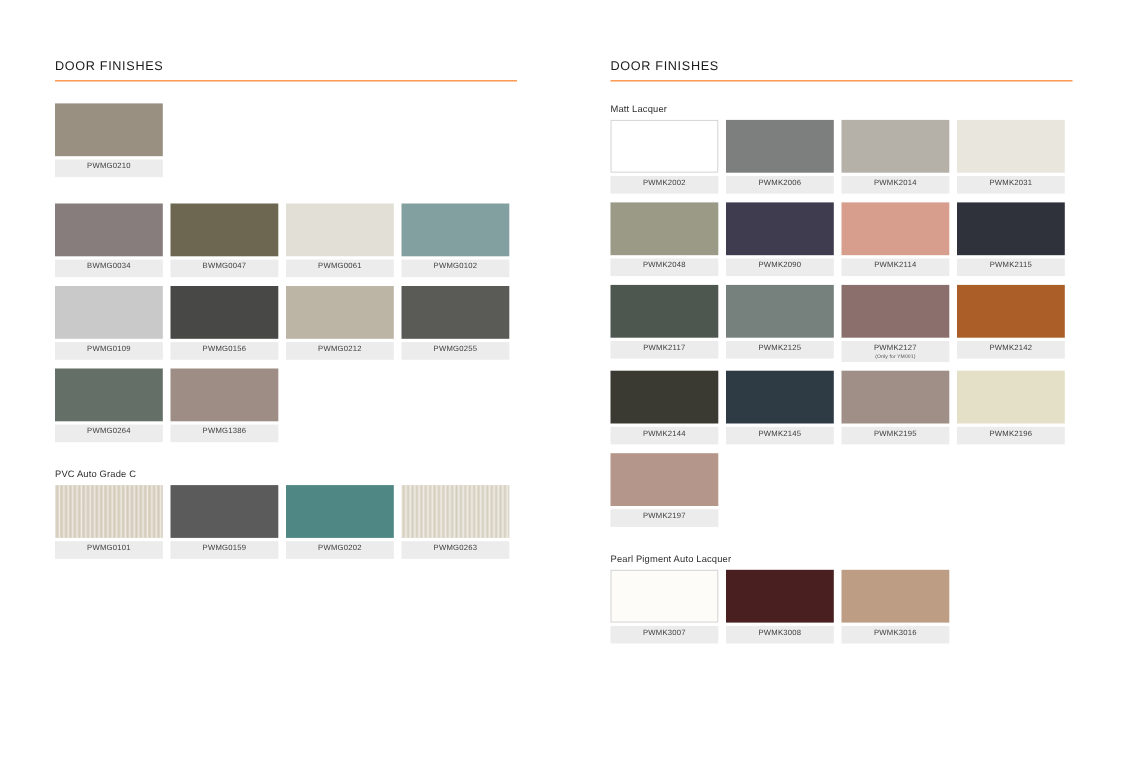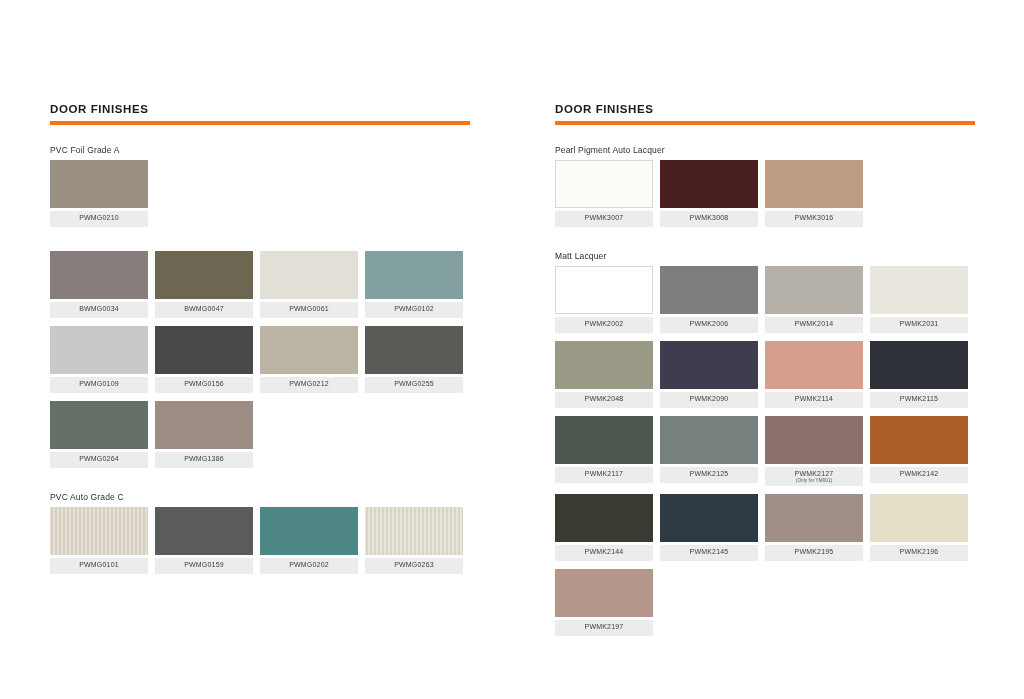--- a/index.html
+++ b/index.html
@@ -22,28 +22,27 @@
   }
   .col-wrap {
     position: absolute;
     top: 55px;
   }
   .col-left { left: 50px; width: 420px; }
   .col-right { left: 555px; width: 420px; }
 
   .section-header {
     font-size: 11.5px;
-    font-weight: bold;
+    font-weight: normal;
     letter-spacing: 0.6px;
     color: #1a1a1a;
     padding-bottom: 6px;
-    border-bottom: 4px solid #f97316;
+    border-bottom: 1px solid #f97316;
     margin-bottom: 20px;
     text-transform: uppercase;
-    margin-top: 48px;
   }
   .group {
     margin-bottom: 16px;
   }
   .group-title {
     font-size: 8.5px;
     color: #2e2e2e;
     letter-spacing: 0.15px;
     margin-bottom: 5px;
     font-weight: normal;
@@ -114,21 +113,20 @@
 </style>
 </head>
 <body>
 
 <div class="page">
 
   <div class="col-wrap col-left">
     <div class="section-header">DOOR FINISHES</div>
     <div class="groups">
         <div class="group">
-          <div class="group-title">PVC Foil Grade A</div>
           <div class="swatch-grid">
             <div class="swatch-cell">
               <div class="swatch-chip" style="background: rgb(154, 144, 129);"></div>
               <div class="swatch-label">
                 <span class="swatch-code">PWMG0210</span>
               </div>
             </div>
           </div>
         </div>
         <div class="group">
@@ -224,43 +222,20 @@
             </div>
           </div>
         </div>
       </div>
   </div>
 
   <div class="col-wrap col-right">
     <div class="section-header">DOOR FINISHES</div>
     <div class="groups">
         <div class="group">
-          <div class="group-title">Pearl Pigment Auto Lacquer</div>
-          <div class="swatch-grid">
-            <div class="swatch-cell">
-              <div class="swatch-chip bordered" style="background: rgb(253, 252, 249);"></div>
-              <div class="swatch-label">
-                <span class="swatch-code">PWMK3007</span>
-              </div>
-            </div>
-            <div class="swatch-cell">
-              <div class="swatch-chip" style="background: rgb(74, 31, 31);"></div>
-              <div class="swatch-label">
-                <span class="swatch-code">PWMK3008</span>
-              </div>
-            </div>
-            <div class="swatch-cell">
-              <div class="swatch-chip" style="background: rgb(189, 158, 132);"></div>
-              <div class="swatch-label">
-                <span class="swatch-code">PWMK3016</span>
-              </div>
-            </div>
-          </div>
-        </div>
-        <div class="group">
           <div class="group-title">Matt Lacquer</div>
           <div class="swatch-grid">
             <div class="swatch-cell">
               <div class="swatch-chip bordered" style="background: rgb(255, 255, 255);"></div>
               <div class="swatch-label">
                 <span class="swatch-code">PWMK2002</span>
               </div>
             </div>
             <div class="swatch-cell">
               <div class="swatch-chip" style="background: rgb(124, 127, 126);"></div>
@@ -354,16 +329,39 @@
               </div>
             </div>
             <div class="swatch-cell">
               <div class="swatch-chip" style="background: rgb(181, 150, 138);"></div>
               <div class="swatch-label">
                 <span class="swatch-code">PWMK2197</span>
               </div>
             </div>
           </div>
         </div>
+        <div class="group">
+          <div class="group-title">Pearl Pigment Auto Lacquer</div>
+          <div class="swatch-grid">
+            <div class="swatch-cell">
+              <div class="swatch-chip bordered" style="background: rgb(253, 252, 249);"></div>
+              <div class="swatch-label">
+                <span class="swatch-code">PWMK3007</span>
+              </div>
+            </div>
+            <div class="swatch-cell">
+              <div class="swatch-chip" style="background: rgb(74, 31, 31);"></div>
+              <div class="swatch-label">
+                <span class="swatch-code">PWMK3008</span>
+              </div>
+            </div>
+            <div class="swatch-cell">
+              <div class="swatch-chip" style="background: rgb(189, 158, 132);"></div>
+              <div class="swatch-label">
+                <span class="swatch-code">PWMK3016</span>
+              </div>
+            </div>
+          </div>
+        </div>
       </div>
   </div>
 
 </div>
 
 </body></html>

